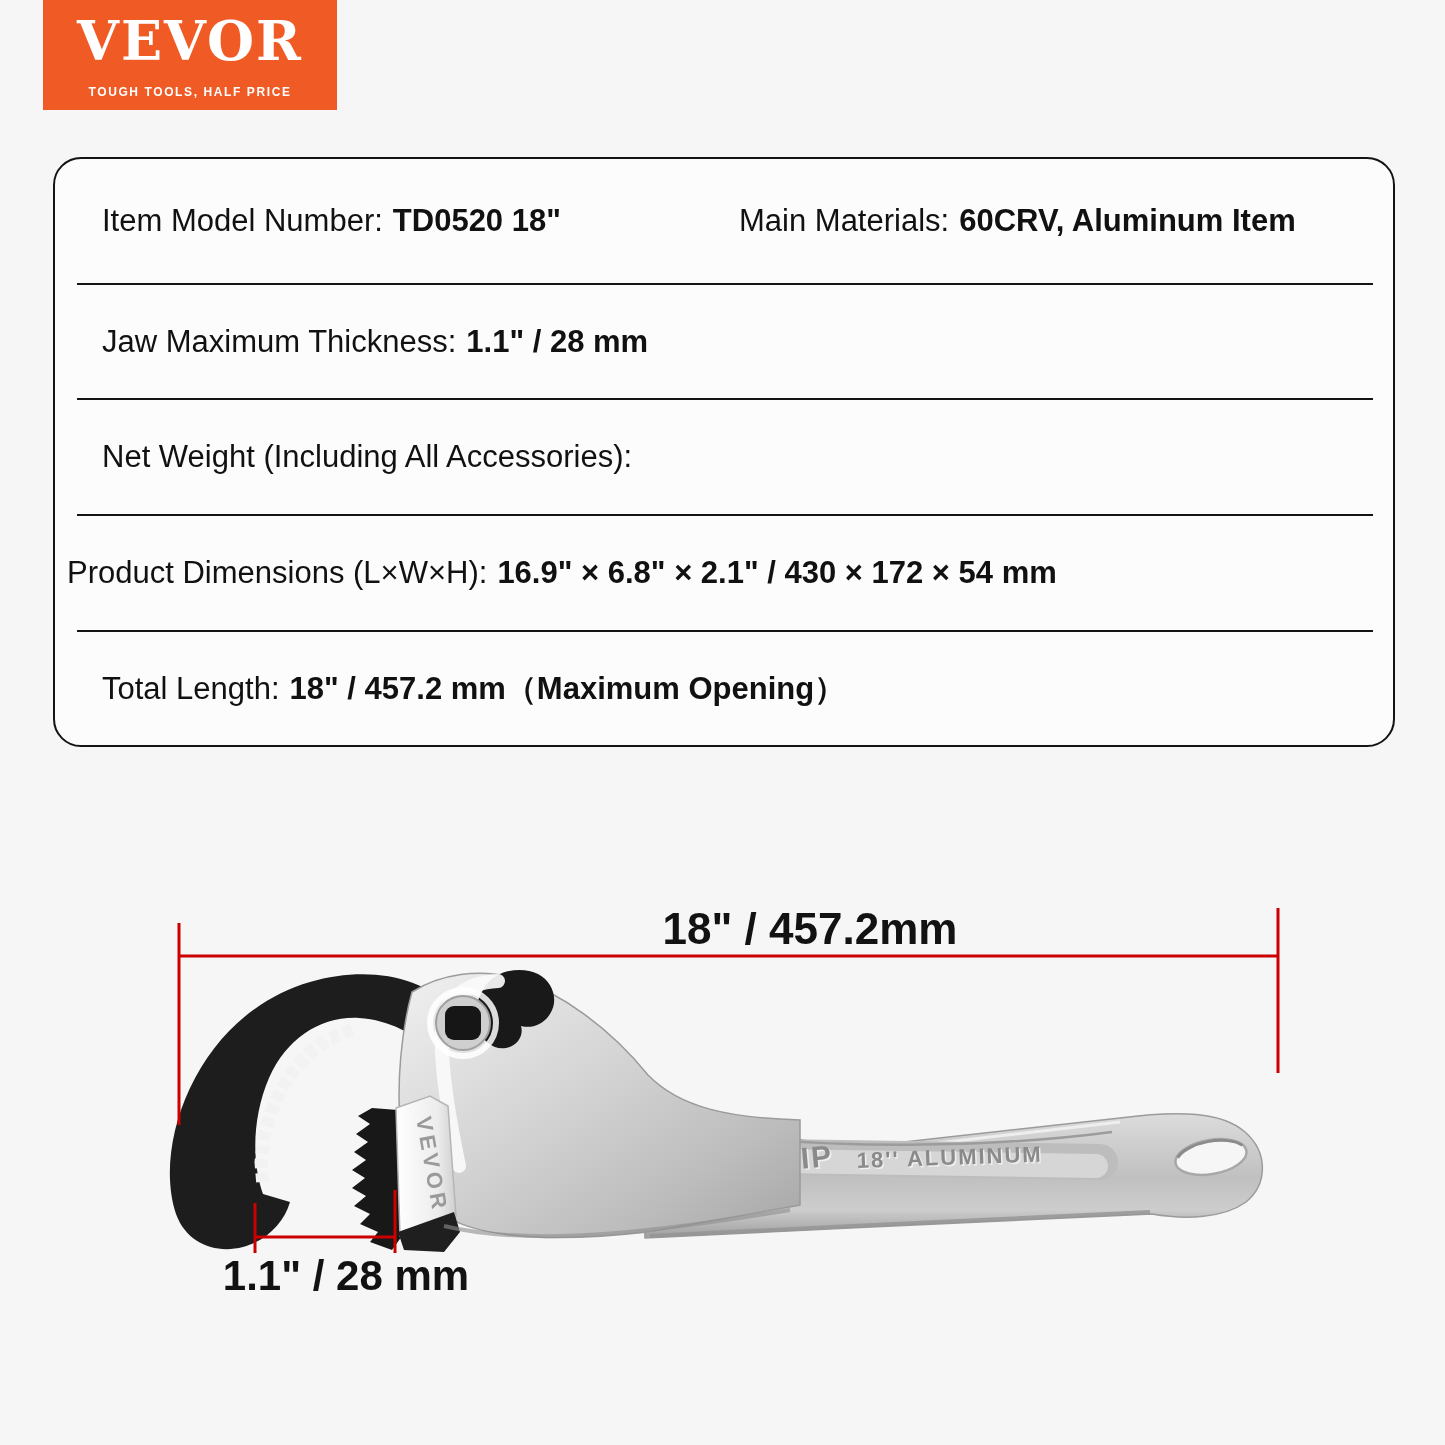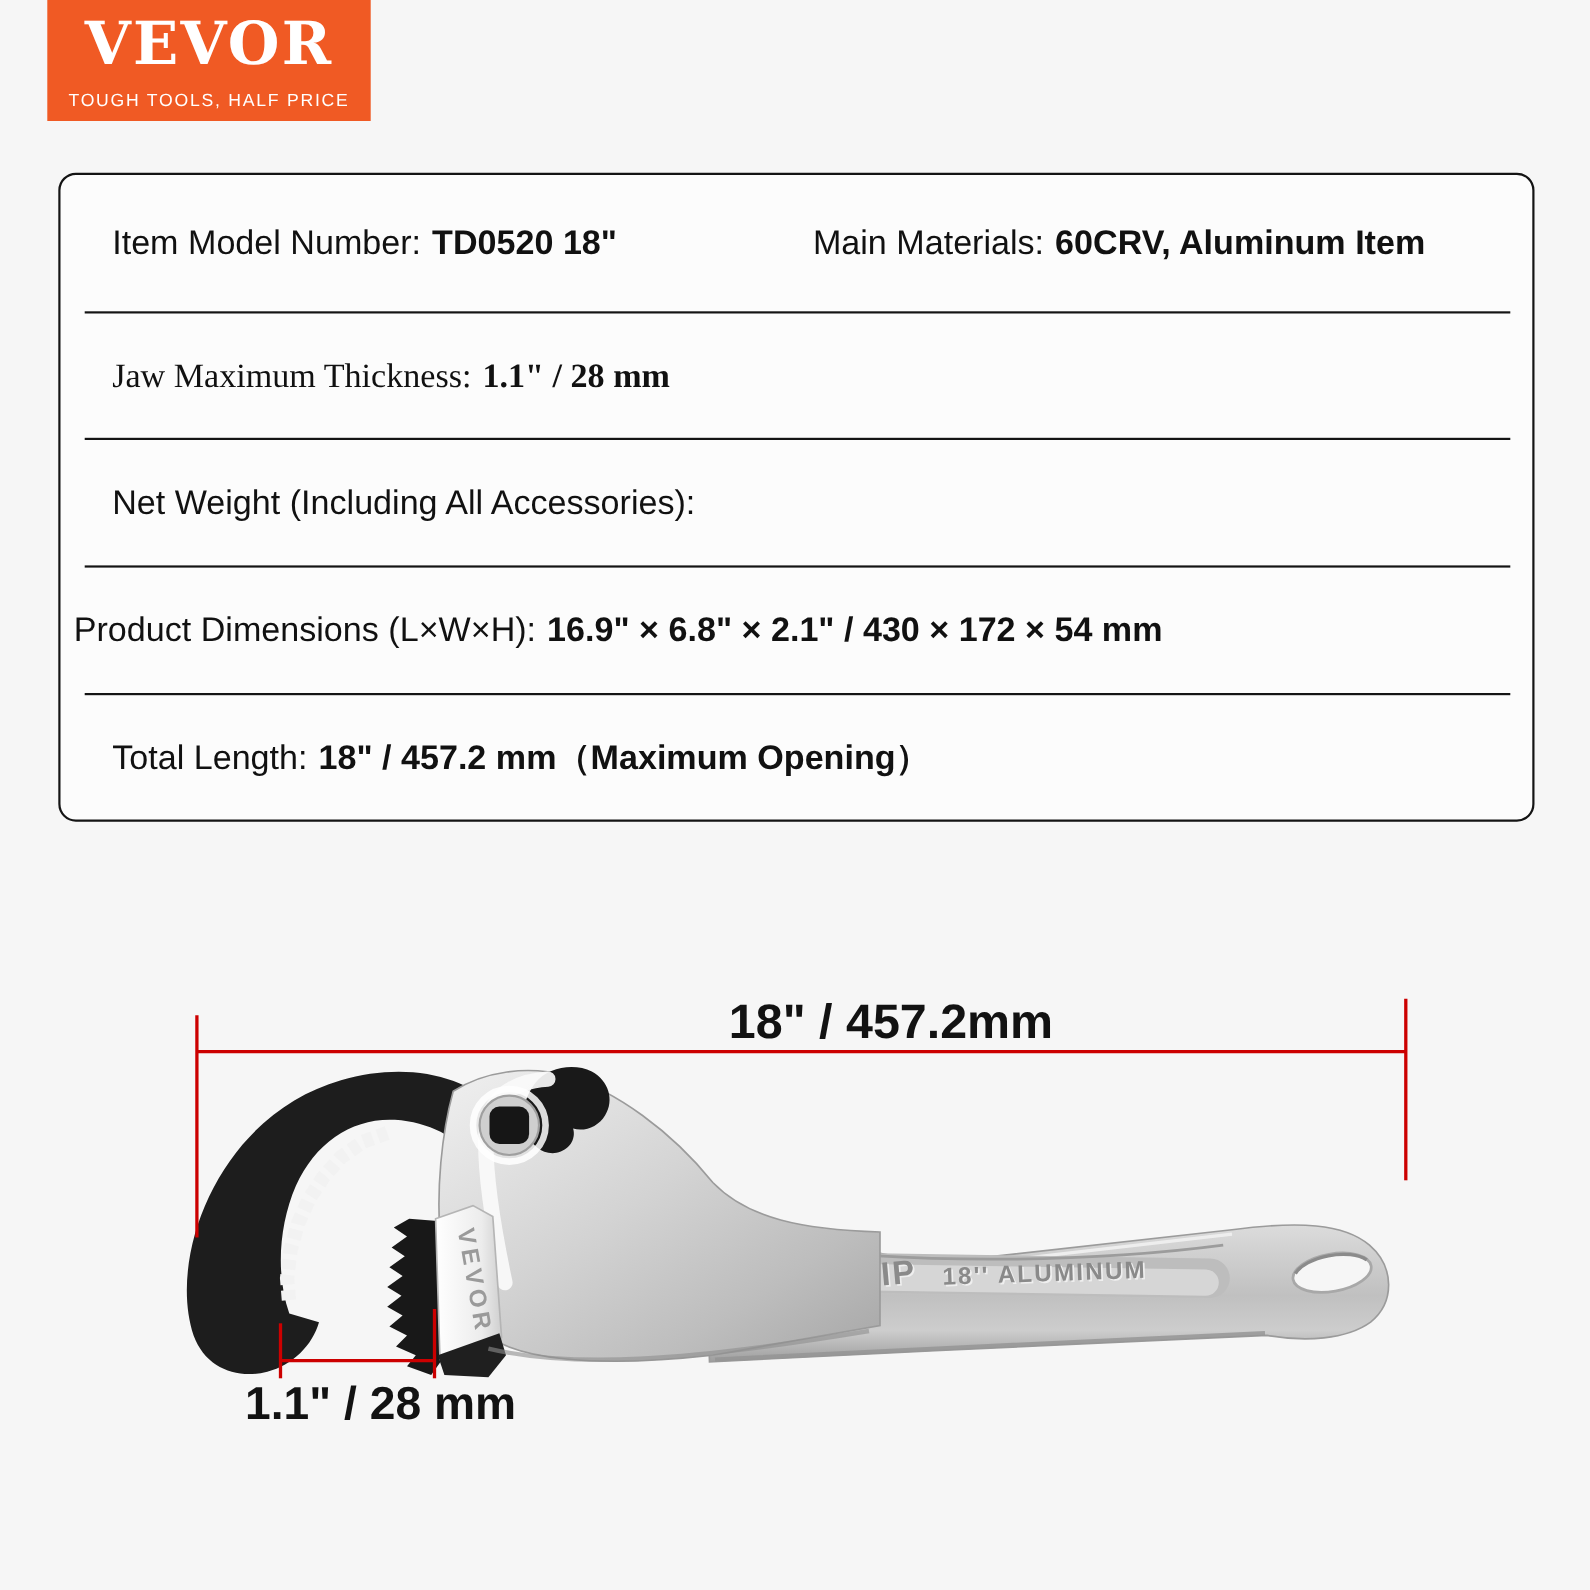--- a/index.html
+++ b/index.html
@@ -4,29 +4,29 @@
 <style>
   html,body{margin:0;padding:0;}
   body{width:1445px;height:1445px;background:#f6f6f6;font-family:"Liberation Sans",sans-serif;}
   .stage{position:relative;width:1445px;height:1445px;background:#f6f6f6;overflow:hidden;}
 
   
   .logo{position:absolute;left:43px;top:0;width:294px;height:110px;background:#F05A24;
         color:#fff;display:flex;flex-direction:column;align-items:center;justify-content:center;}
   .logo .word{font-family:"DejaVu Serif",serif;font-weight:bold;font-size:54px;line-height:1;
         letter-spacing:2px;margin-top:2px;}
-  .logo .tag{font-family:"Liberation Sans",sans-serif;font-weight:normal;font-size:16px;
+  .logo .tag{font-family:"Liberation Sans",sans-serif;font-weight:bold;font-size:12px;
         letter-spacing:1.6px;margin-top:17px;}
 
   
   .panel{position:absolute;left:53px;top:157px;width:1338px;height:586px;background:#fcfcfc;
-         border:2px solid #141414;border-radius:16px;box-sizing:content-box;}
+         border:2px solid #141414;border-radius:28px;box-sizing:content-box;}
   .row{position:relative;display:flex;align-items:center;padding-left:47px;box-sizing:border-box;
        font-size:31px;color:#111;}
-  .r1{height:124px;} .r2{height:113px;font-family:Liberation Serif, serif;} .r3{height:114px;} .r4{height:114px;padding-left:12px;} .r5{height:113px;text-align:center;}
+  .r1{height:124px;} .r2{height:113px;} .r3{height:114px;} .r4{height:114px;padding-left:12px;} .r5{height:113px;text-align:center;}
   .divider{height:2px;background:#141414;margin-left:22px;margin-right:20px;}
   .lbl{font-weight:400;white-space:pre;}
   .val{font-weight:700;margin-left:10px;white-space:pre;}
   .cell2{position:absolute;left:684px;top:0;height:100%;display:flex;align-items:center;}
 
   
   .diagram{position:absolute;left:0;top:860px;width:1445px;height:480px;}
   text.dim{font-family:"Liberation Sans",sans-serif;font-weight:bold;fill:#121212;}
   text.engrave{font-family:"Liberation Sans",sans-serif;font-weight:bold;fill:#8a8a8a;letter-spacing:2px;}
   text.engraveHi{font-family:"Liberation Sans",sans-serif;font-weight:bold;fill:#efefef;letter-spacing:2px;}

